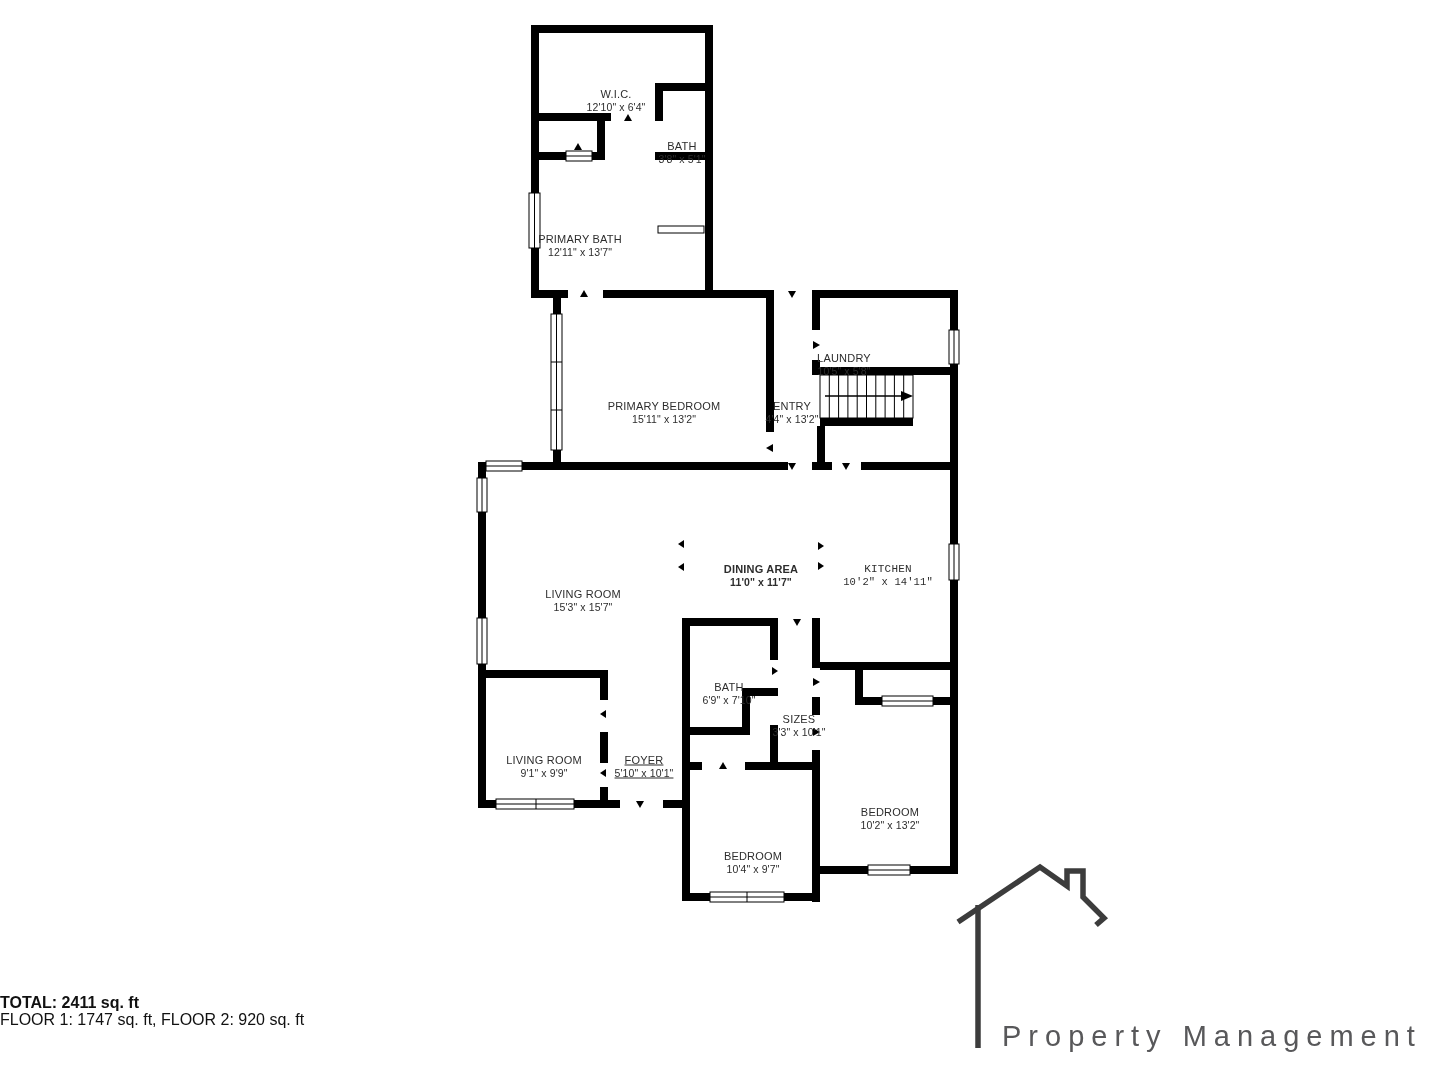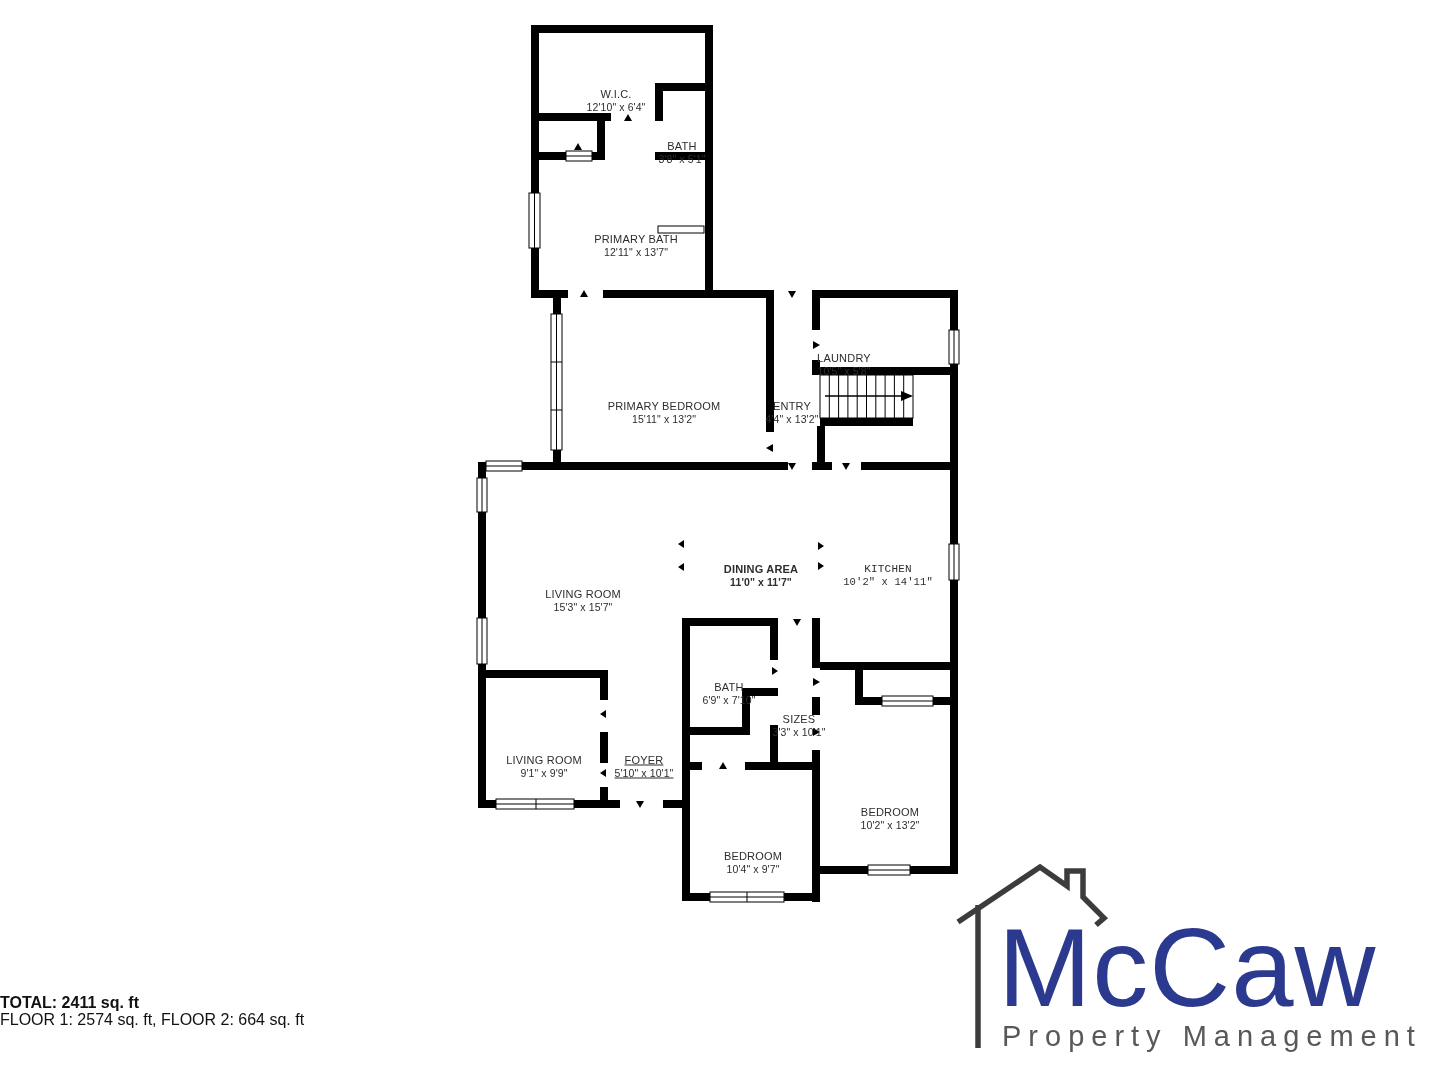--- a/index.html
+++ b/index.html
@@ -189,21 +189,21 @@
 
 <div id="room-labels">
     <div class="room-label" style="left: 616px; top: 72px;">
       <div class="room-name">W.I.C.</div>
       <div class="room-dims">12'10" x 6'4"</div>
     </div>
     <div class="room-label" style="left: 682px; top: 124px;">
       <div class="room-name">BATH</div>
       <div class="room-dims">3'8" x 5'1"</div>
     </div>
-    <div class="room-label" style="left: 636px; top: 217px;">
+    <div class="room-label" style="left: 580px; top: 217px;">
       <div class="room-name">PRIMARY BATH</div>
       <div class="room-dims">12'11" x 13'7"</div>
     </div>
     <div class="room-label" style="left: 664px; top: 384px;">
       <div class="room-name">PRIMARY BEDROOM</div>
       <div class="room-dims">15'11" x 13'2"</div>
     </div>
     <div class="room-label" style="left: 792px; top: 384px;">
       <div class="room-name">ENTRY</div>
       <div class="room-dims">4'4" x 13'2"</div>
@@ -245,23 +245,22 @@
       <div class="room-dims">10'2" x 13'2"</div>
     </div>
     <div class="room-label" style="left: 753px; top: 834px;">
       <div class="room-name">BEDROOM</div>
       <div class="room-dims">10'4" x 9'7"</div>
     </div>
   </div>
 
 <div id="footer">
   <div class="total">TOTAL: 2411 sq. ft</div>
-  <div class="floors">FLOOR 1: 2574 sq. ft, FLOOR 2: 664 sq. ft</div>
+  <div class="floors">FLOOR 1: 1747 sq. ft, FLOOR 2: 920 sq. ft</div>
 </div>
 
 <div id="logo">
   <svg id="logo-house" width="180" height="210" viewBox="0 0 180 210">
     <polyline points="13,67 95,12 122,31 122,16 138,16 138,42 159,63 151,70" fill="none" stroke="var(--house,#3c3c3c)" stroke-width="5.5" stroke-linejoin="miter"></polyline>
     <line x1="33" y1="50" x2="33" y2="193" stroke="var(--house,#3c3c3c)" stroke-width="5.5"></line>
   </svg>
-  <div id="logo-brand" style="color: rgb(43, 58, 143);">McCaw</div>
   <div id="logo-tagline" style="color: rgb(88, 88, 90);">Property Management</div>
 </div>
 
 </body></html>

